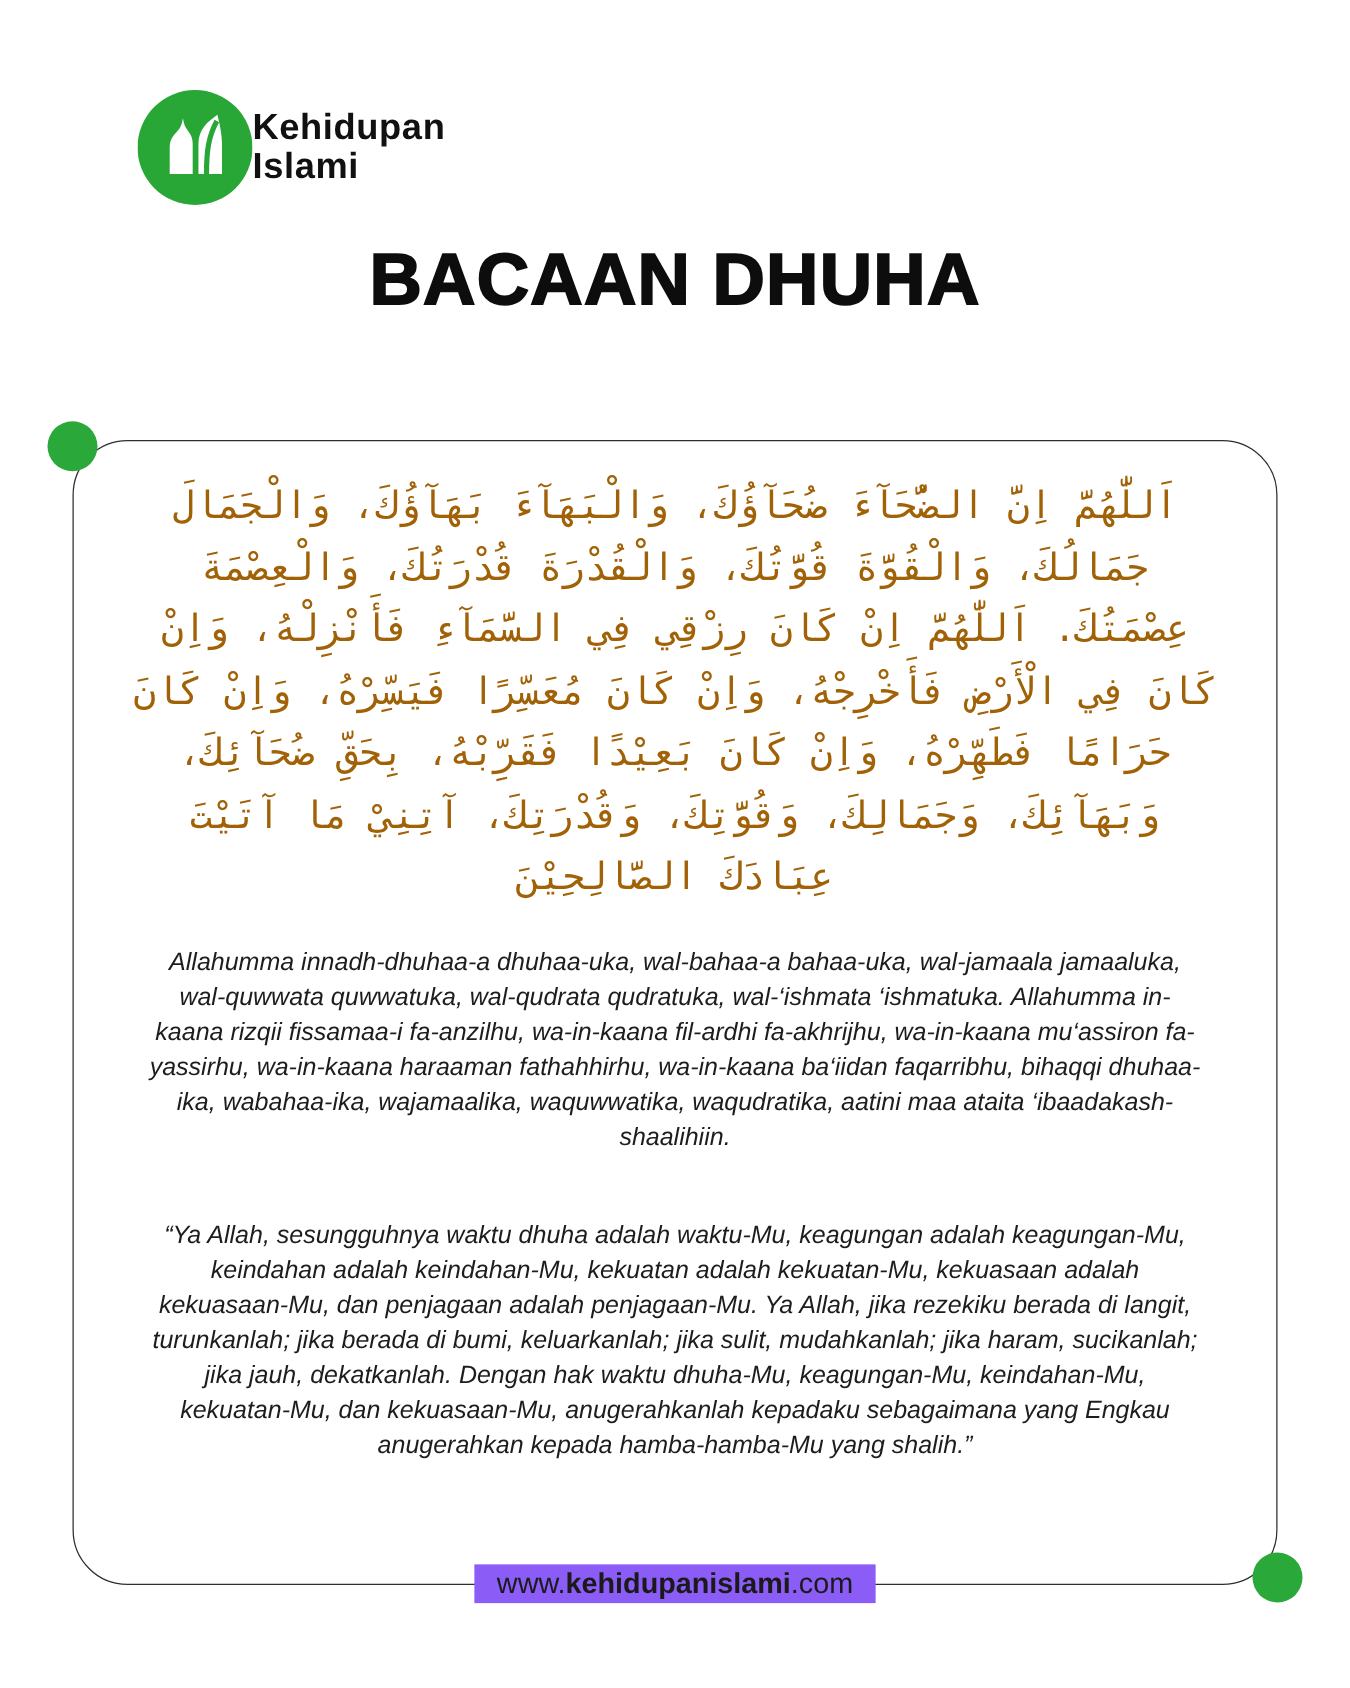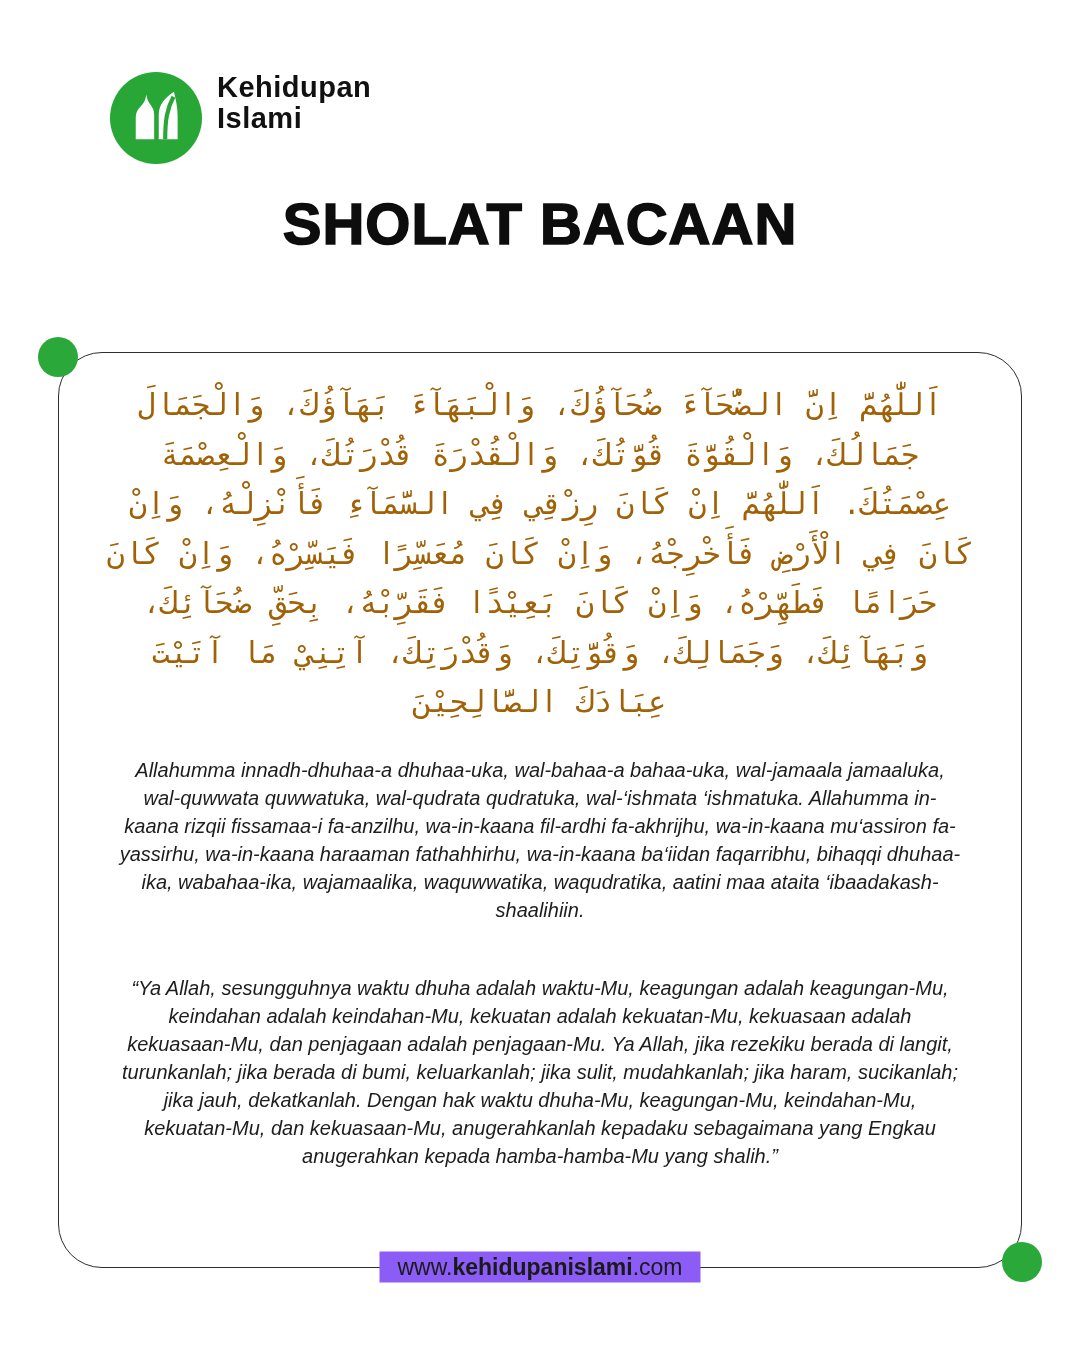--- a/index.html
+++ b/index.html
@@ -15,21 +15,21 @@
     position:relative;
     width:1080px;height:1350px;
     background:#ffffff;
     overflow:hidden;
     font-family:"Liberation Sans",sans-serif;
     color:var(--ink);
   }
   
   .logo-row{
     position:absolute;left:110px;top:72px;
-    display:flex;align-items:flex-start;gap:15px;
+    display:flex;align-items:center;
   }
   .logo-mark{width:92px;height:92px;display:block;}
   .logo-text{
     font-weight:bold;
     font-size:29px;
     line-height:1.08;
     letter-spacing:.5px;
     color:#111;
   }
   
@@ -108,21 +108,21 @@
       <path d="M53 73 L53 47 C53 34 61 27.5 69.5 21.5 C71.5 30 73.5 38 73.5 48 L73.5 73 Z" fill="#ffffff"></path>
       <path d="M60 73 C60 52 62 40 69 27" stroke="#28a737" stroke-width="4.5" fill="none"></path>
     </svg>
     <div class="logo-text">
       <div>Kehidupan</div>
       <div>Islami</div>
     </div>
   </div>
 
   <div class="title">
-    <div>SHOLAT BACAAN</div>
+    <div>BACAAN DHUHA</div>
   </div>
 
   <div class="card">
     <div class="card-inner">
       <div class="arabic" lang="ar" dir="rtl">اَللّٰهُمَّ اِنَّ الضُّحَآءَ ضُحَآؤُكَ، وَالْبَهَآءَ بَهَآؤُكَ، وَالْجَمَالَ جَمَالُكَ، وَالْقُوَّةَ قُوَّتُكَ، وَالْقُدْرَةَ قُدْرَتُكَ، وَالْعِصْمَةَ عِصْمَتُكَ. اَللّٰهُمَّ اِنْ كَانَ رِزْقِي فِي السَّمَآءِ فَأَنْزِلْهُ، وَاِنْ كَانَ فِي الْأَرْضِ فَأَخْرِجْهُ، وَاِنْ كَانَ مُعَسِّرًا فَيَسِّرْهُ، وَاِنْ كَانَ حَرَامًا فَطَهِّرْهُ، وَاِنْ كَانَ بَعِيْدًا فَقَرِّبْهُ، بِحَقِّ ضُحَآئِكَ، وَبَهَآئِكَ، وَجَمَالِكَ، وَقُوَّتِكَ، وَقُدْرَتِكَ، آتِنِيْ مَا آتَيْتَ عِبَادَكَ الصَّالِحِيْنَ</div>
       <div class="translit">Allahumma innadh-dhuhaa-a dhuhaa-uka, wal-bahaa-a bahaa-uka, wal-jamaala jamaaluka, wal-quwwata quwwatuka, wal-qudrata qudratuka, wal-‘ishmata ‘ishmatuka. Allahumma in-kaana rizqii fissamaa-i fa-anzilhu, wa-in-kaana fil-ardhi fa-akhrijhu, wa-in-kaana mu‘assiron fa-yassirhu, wa-in-kaana haraaman fathahhirhu, wa-in-kaana ba‘iidan faqarribhu, bihaqqi dhuhaa-ika, wabahaa-ika, wajamaalika, waquwwatika, waqudratika, aatini maa ataita ‘ibaadakash-shaalihiin.</div>
       <div class="translation">“Ya Allah, sesungguhnya waktu dhuha adalah waktu-Mu, keagungan adalah keagungan-Mu, keindahan adalah keindahan-Mu, kekuatan adalah kekuatan-Mu, kekuasaan adalah kekuasaan-Mu, dan penjagaan adalah penjagaan-Mu. Ya Allah, jika rezekiku berada di langit, turunkanlah; jika berada di bumi, keluarkanlah; jika sulit, mudahkanlah; jika haram, sucikanlah; jika jauh, dekatkanlah. Dengan hak waktu dhuha-Mu, keagungan-Mu, keindahan-Mu, kekuatan-Mu, dan kekuasaan-Mu, anugerahkanlah kepadaku sebagaimana yang Engkau anugerahkan kepada hamba-hamba-Mu yang shalih.”</div>
     </div>
     <div class="footer-url"><span>www.</span><span class="bold">kehidupanislami</span><span>.com</span></div>
   </div>

